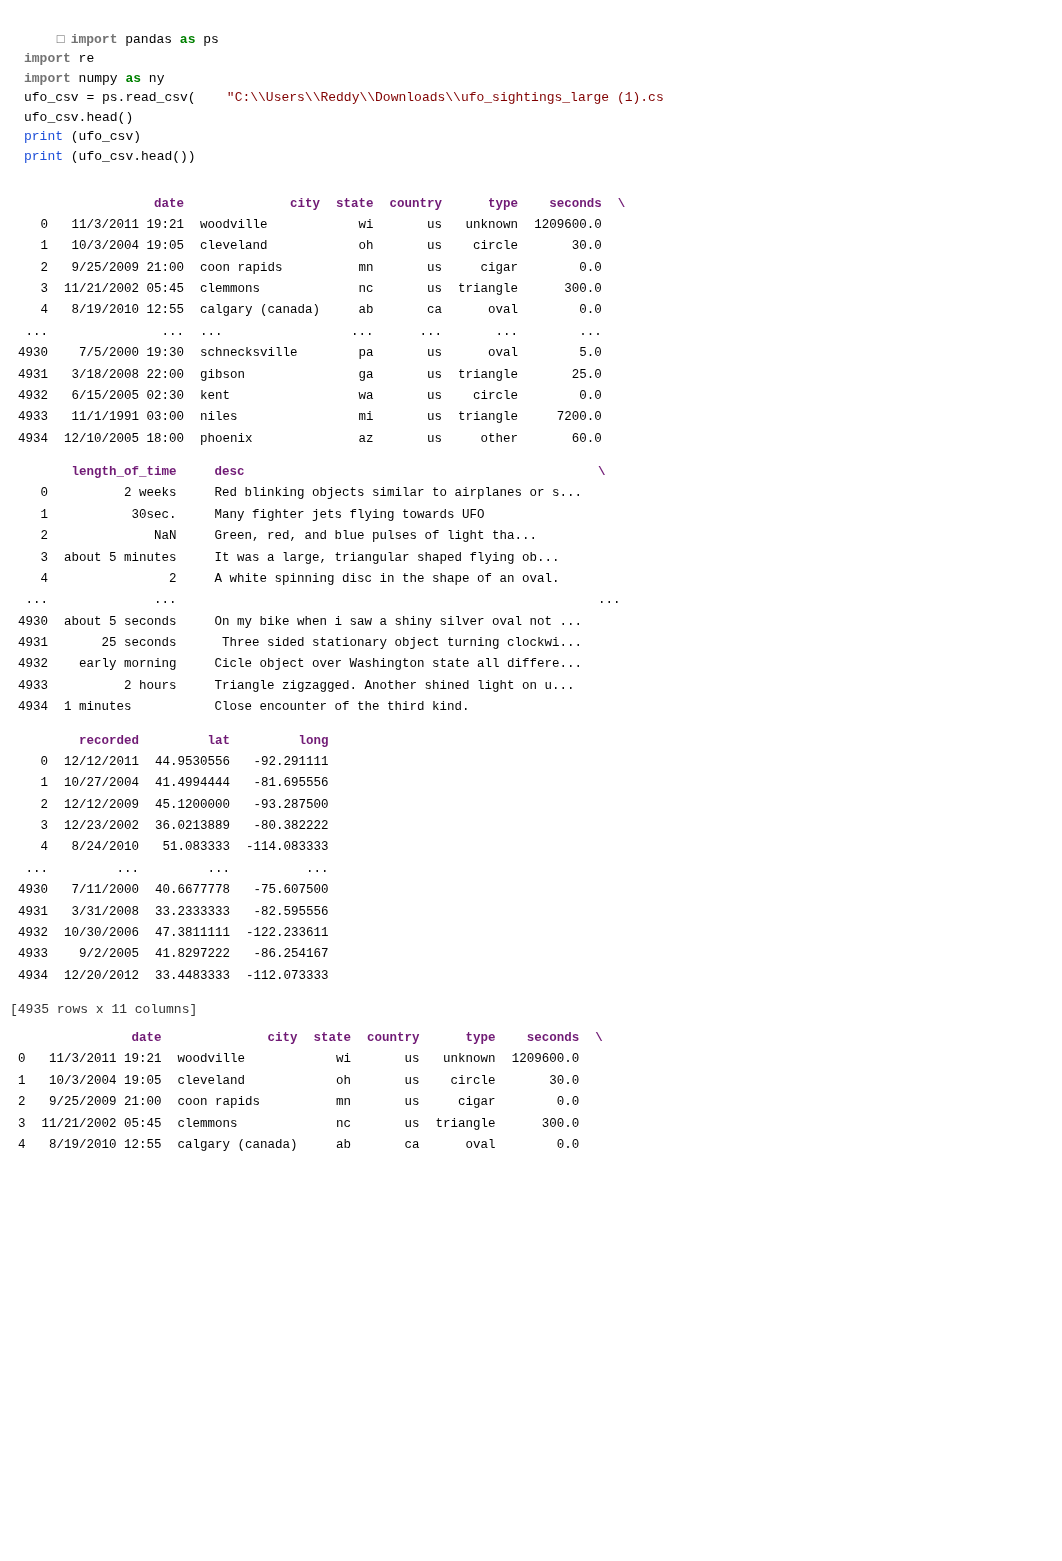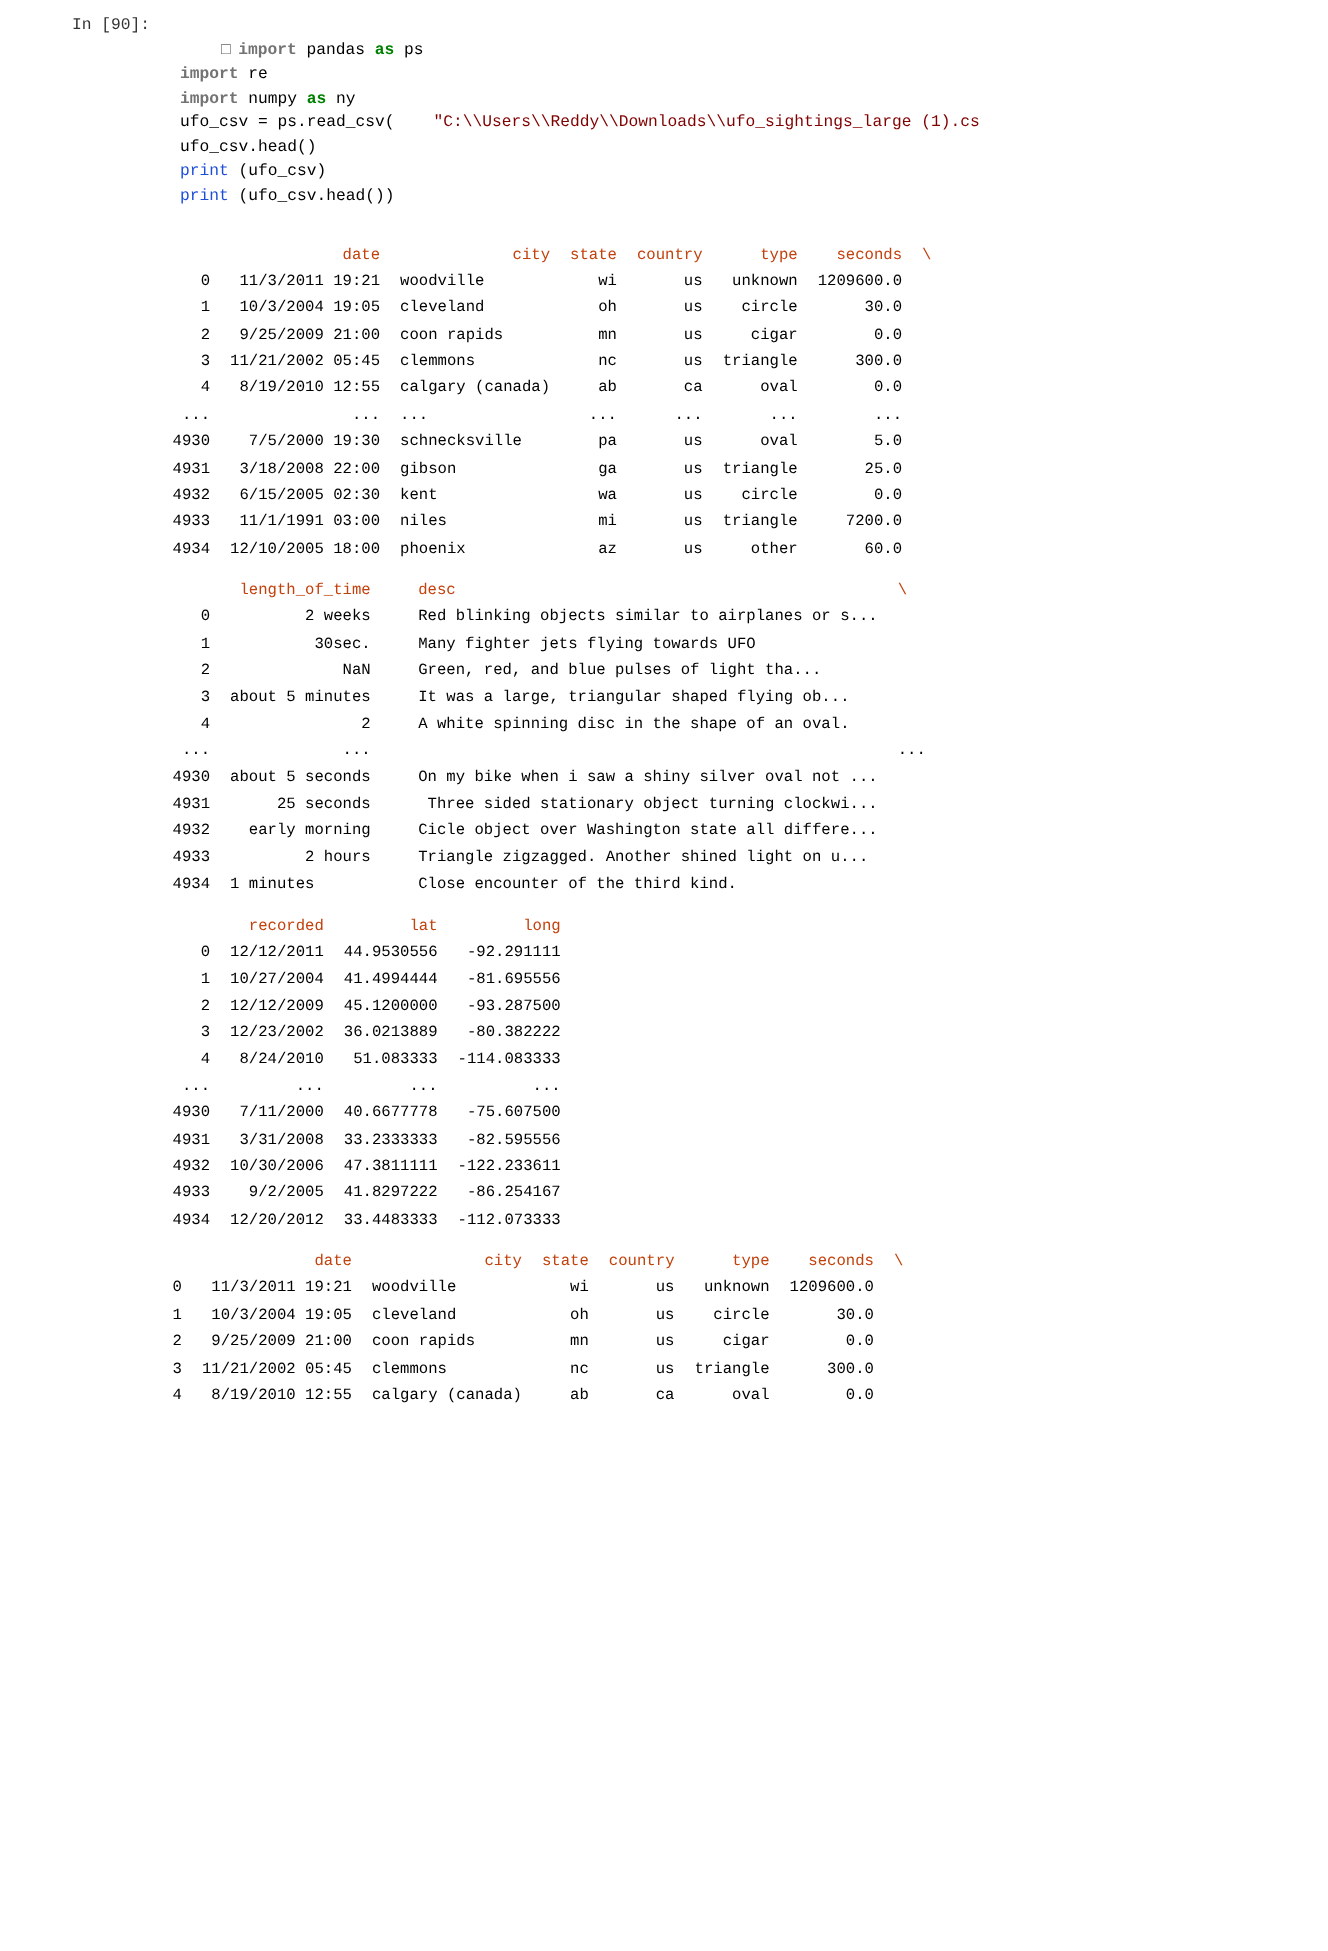--- a/index.html
+++ b/index.html
@@ -51,23 +51,23 @@
     }
 
     .data-table {
       border-collapse: collapse;
       font-size: 12.5px;
       margin: 4px 0;
     }
 
     .data-table th {
       text-align: right;
-      font-weight: normal;
+      font-weight: bold;
       padding: 1px 8px;
-      color: #c2410c;
+      color: #701a75;
     }
 
     .data-table td {
       text-align: right;
       padding: 1px 8px;
       color: #000;
     }
 
     .data-table td.left-align {
       text-align: left;
@@ -84,23 +84,20 @@
     }
 
     .output-section {
       margin-bottom: 12px;
     }
   </style>
 </head>
 <body>
 
 <div class="notebook-cell">
-  <div class="cell-label">
-    <span>In [90]:</span>
-  </div>
   <div class="cell-content">
 
     <div class="code-block">
       <span style="margin-right:6px; color:#666;">□</span><span class="kw-import">import</span> pandas <span class="kw-as">as</span> ps
 <span style="margin-left:14px;"></span><span class="kw-import">import</span> re
 <span style="margin-left:14px;"></span><span class="kw-import">import</span> numpy <span class="kw-as">as</span> ny
 <span style="margin-left:14px;"></span>ufo_csv = ps.read_csv(    <span class="str-val">"C:\\Users\\Reddy\\Downloads\\ufo_sightings_large (1).cs</span>
 <span style="margin-left:14px;"></span>ufo_csv.head()
 <span style="margin-left:14px;"></span><span class="kw-print">print</span> (ufo_csv)
 <span style="margin-left:14px;"></span><span class="kw-print">print</span> (ufo_csv.head())
@@ -390,20 +387,23 @@
             <tr>
               <td class="index-col">4934</td>
               <td>12/20/2012</td>
               <td>33.4483333</td>
               <td>-112.073333</td>
             </tr>
           </tbody>
       </table>
     </div>
 
+    <div class="summary-line">
+      <span>[4935 rows x 11 columns]</span>
+    </div>
 
     <div class="output-block output-section">
       <table class="data-table">
         <thead>
           <tr>
             <th></th>
             <th>date</th>
             <th>city</th>
             <th>state</th>
             <th>country</th>

